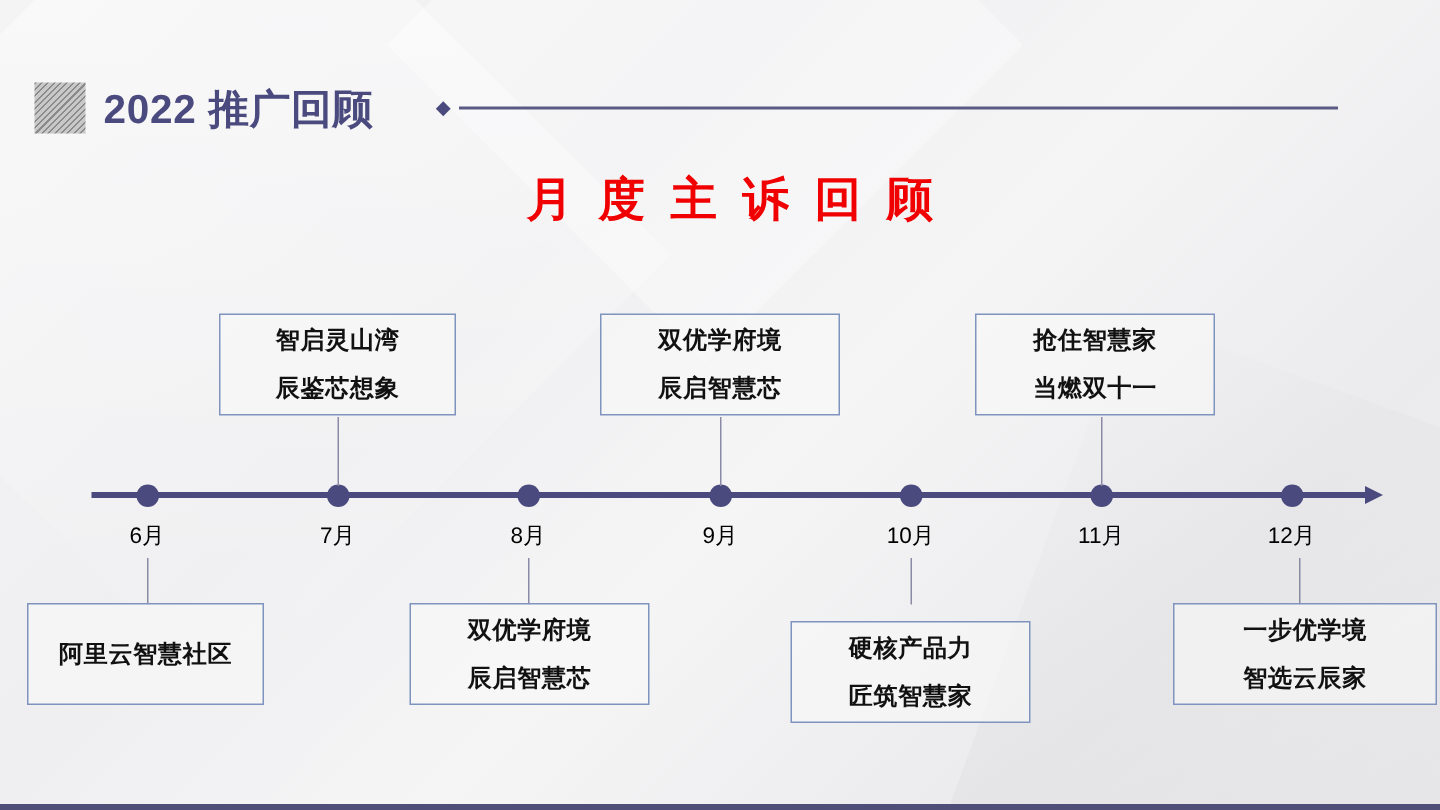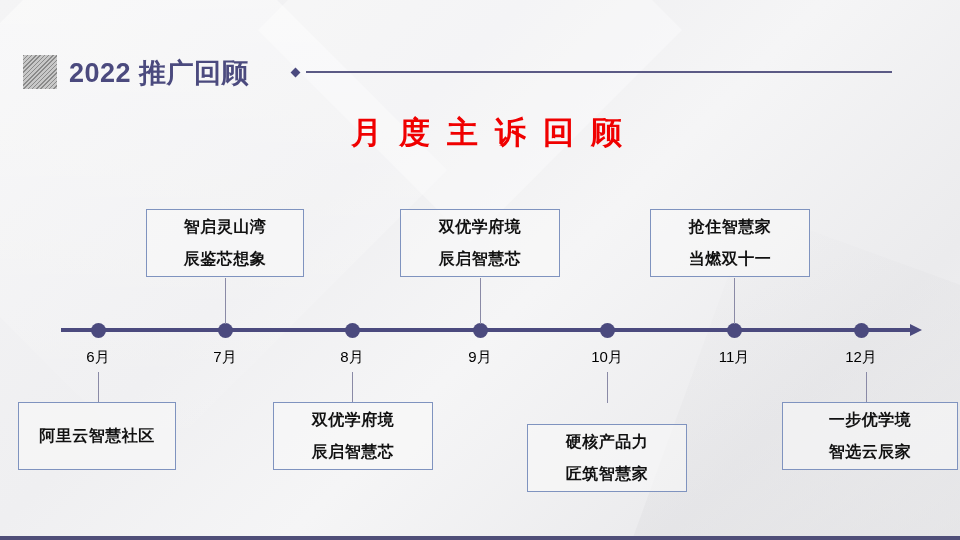--- a/index.html
+++ b/index.html
@@ -80,21 +80,21 @@
   <span>辰鉴芯想象</span>
 </div>
 <div class="box" style="left:273px;top:402px;width:160px">
   <span>双优学府境</span>
   <span>辰启智慧芯</span>
 </div>
 <div class="box" style="left:400px;top:209px;width:160px">
   <span>双优学府境</span>
   <span>辰启智慧芯</span>
 </div>
-<div class="box" style="left:527px;top:424px;width:160px">
+<div class="box" style="left:527px;top:414px;width:160px">
   <span>硬核产品力</span>
   <span>匠筑智慧家</span>
 </div>
 <div class="box" style="left:650px;top:209px;width:160px">
   <span>抢住智慧家</span>
   <span>当燃双十一</span>
 </div>
 <div class="box" style="left:782px;top:402px;width:176px">
   <span>一步优学境</span>
   <span>智选云辰家</span>

